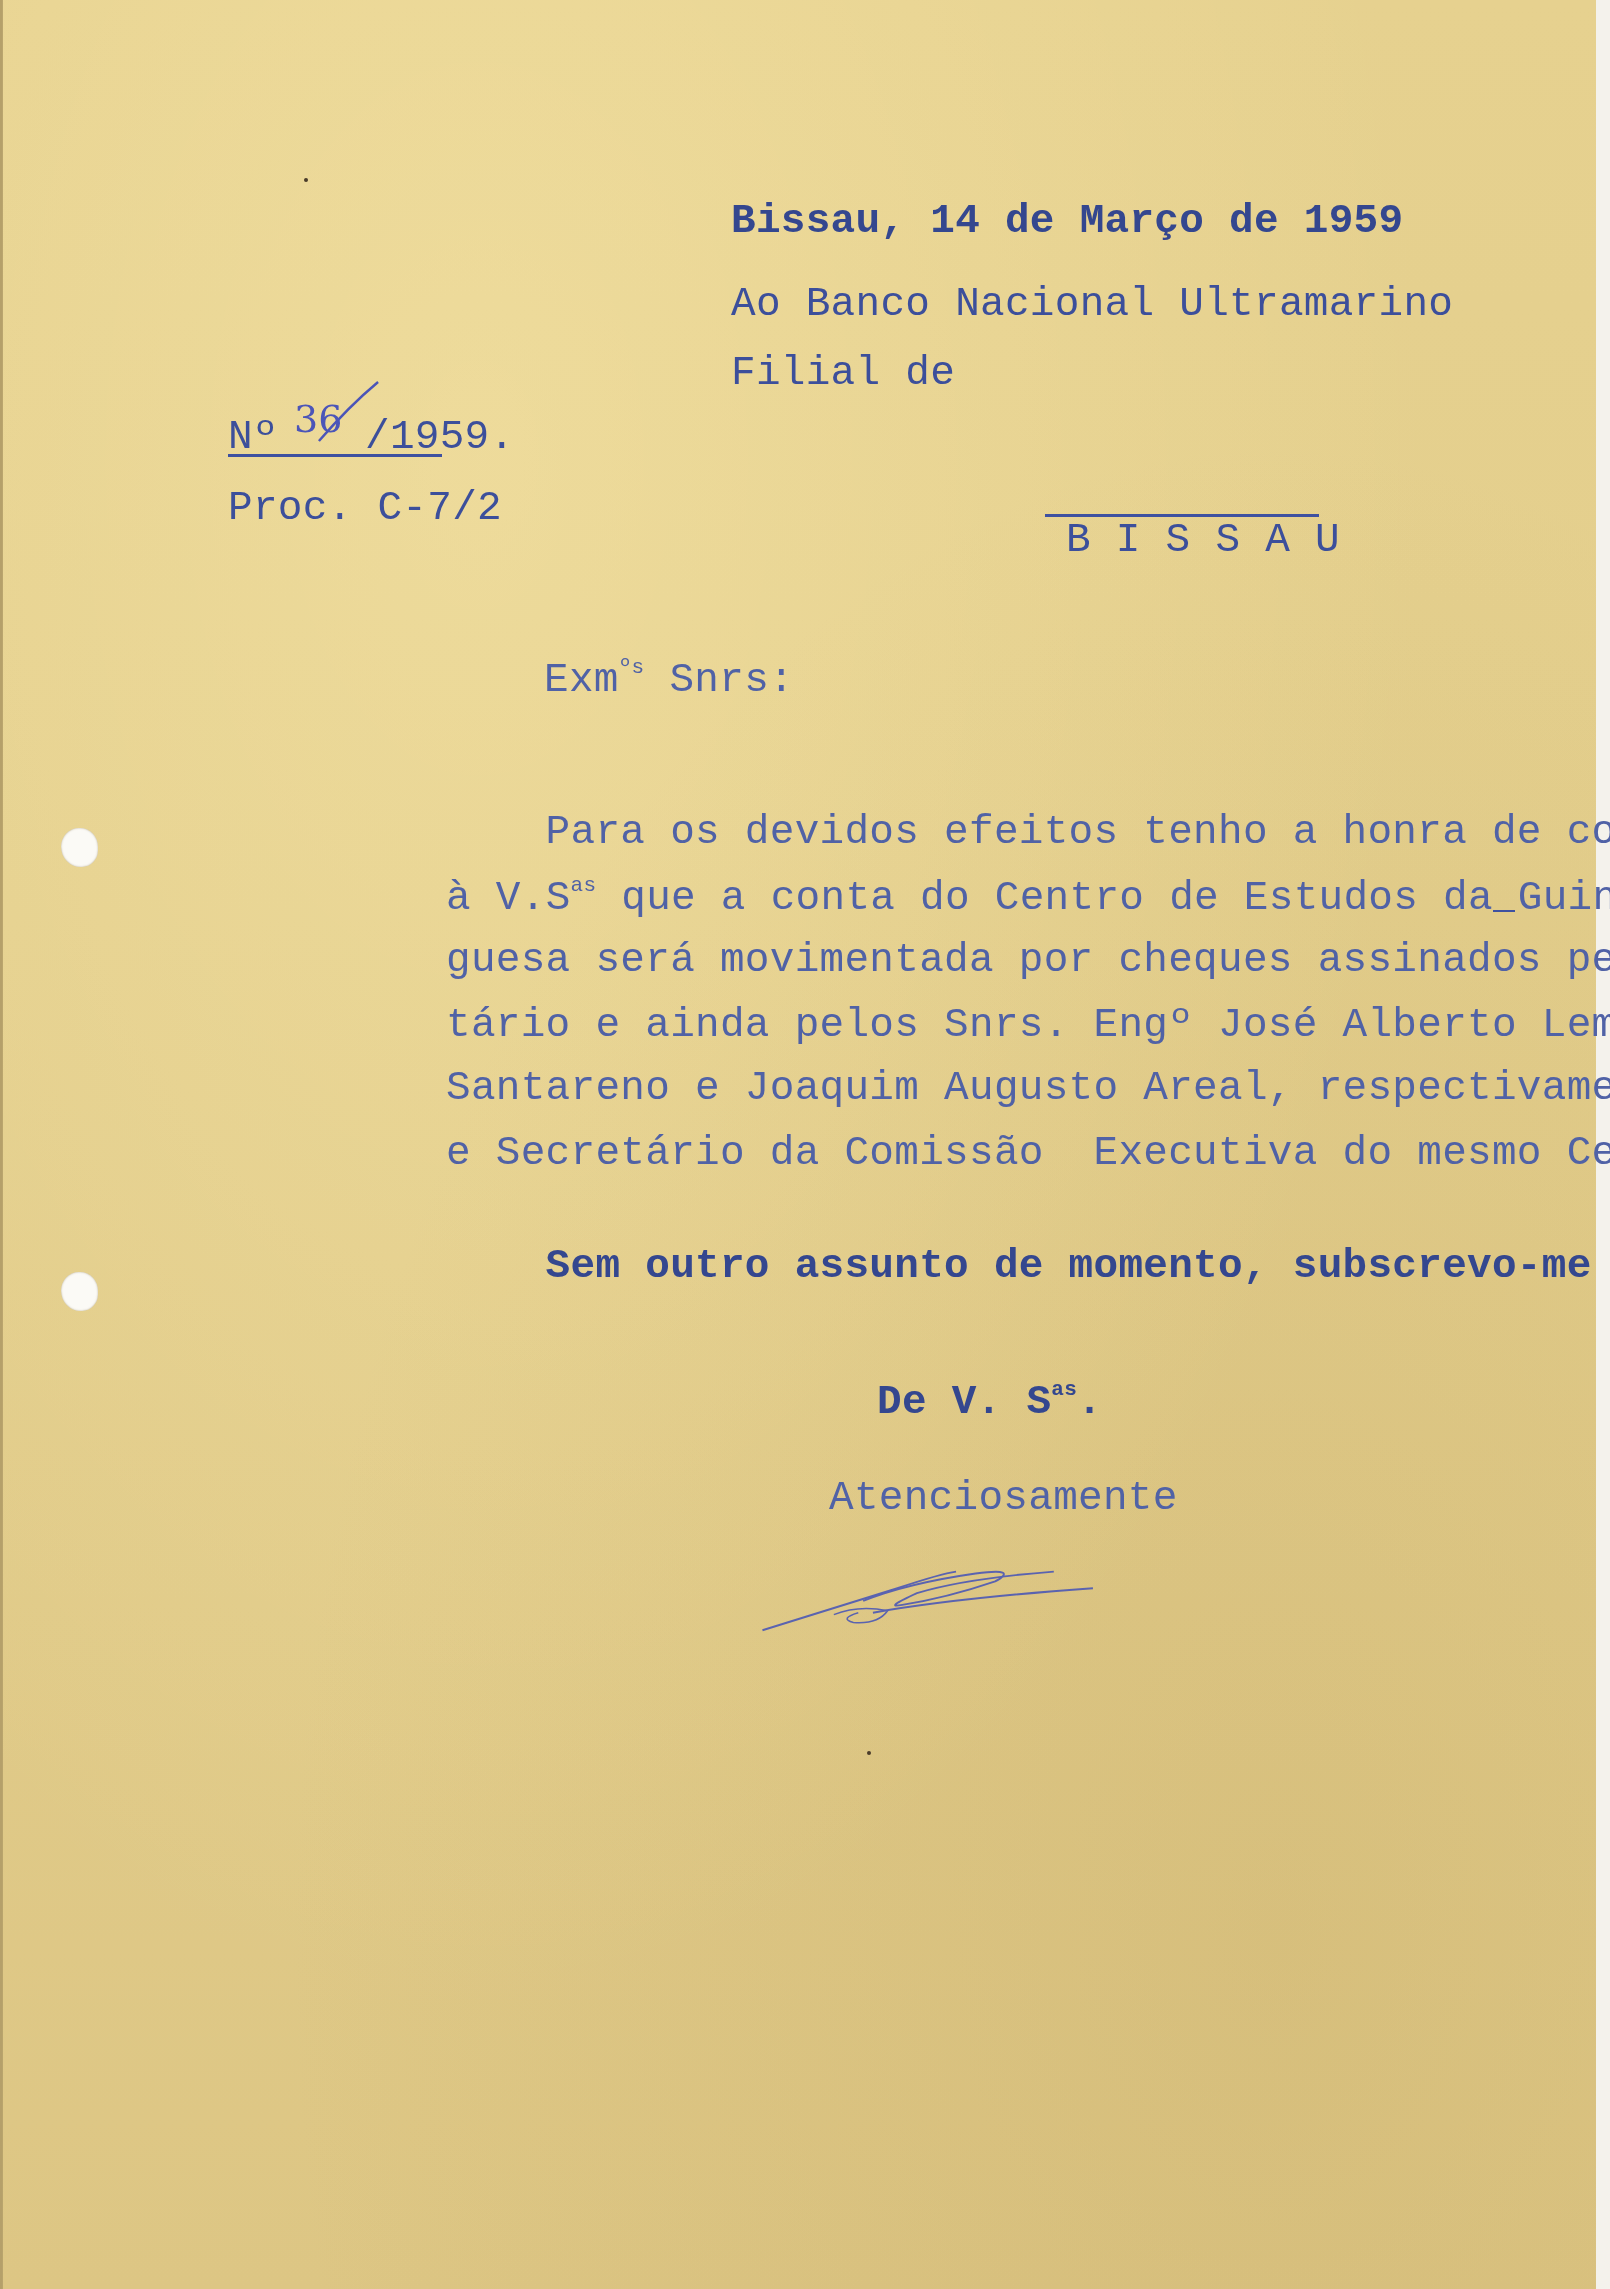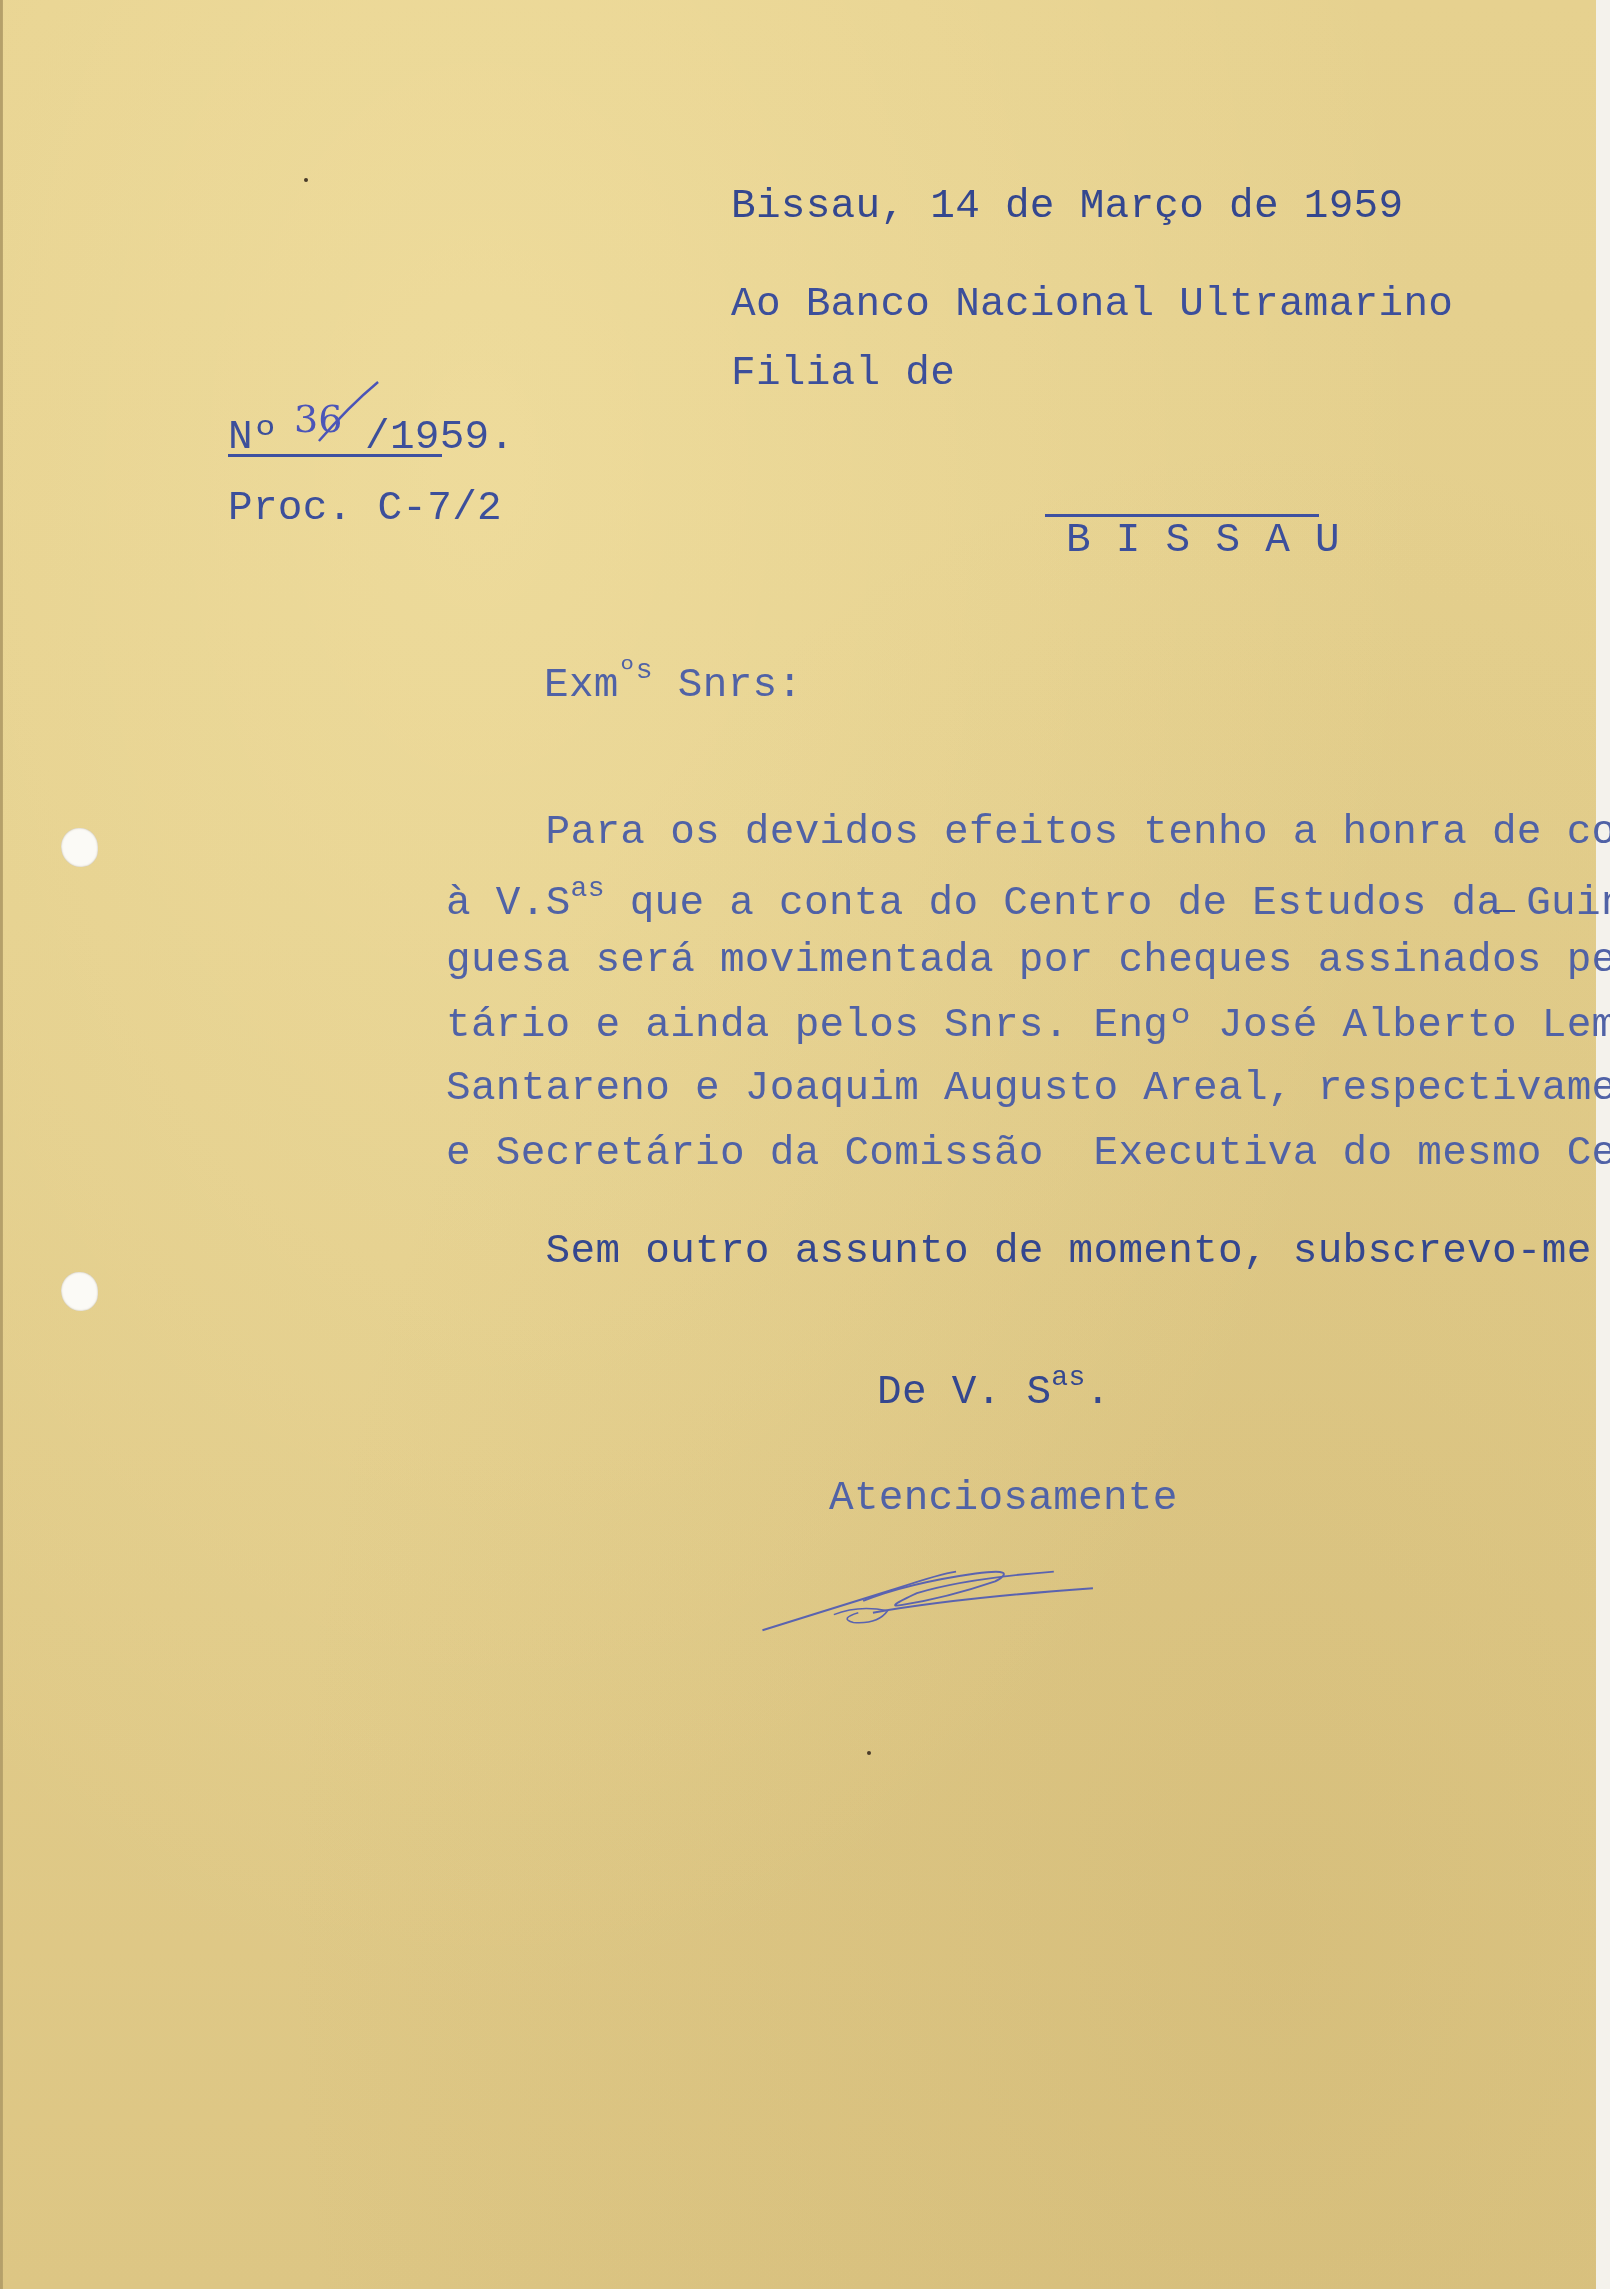--- a/index.html
+++ b/index.html
@@ -19,23 +19,23 @@
     position: absolute; width: 37px; height: 39px; border-radius: 50% 50% 45% 55%;
     background: #fbfaf6;
     box-shadow: inset 0 0 2px rgba(120,100,60,0.5);
   }
   .t {
     position: absolute; white-space: pre;
     font-family: "Liberation Mono", "DejaVu Sans Mono", monospace;
     color: #3c4f9b; font-size: 41px; line-height: 1;
     letter-spacing: 0.3px;
   }
-  .bold { font-weight: normal; color: #34478f; }
+  .bold { font-weight: bold; color: #34478f; margin-top: 15px; }
   .faint { color: #5062a6; }
-  .sup { font-size: 28px; vertical-align: 17.6px; }
+  .sup { font-size: 21px; vertical-align: 17.6px; }
   .uline { position: absolute; height: 2.9px; background: #3e51a0; }
   .speck { position: absolute; width: 3.9px; height: 3.9px; border-radius: 50%; background: #4a3c2a; }
   .hand {
     position: absolute; font-family: "DejaVu Serif", serif; 
     color: #4b55b8; font-size: 38px;
   }
   svg.sig { position: absolute; left: 760px; top: 1554px; }
 </style>
 </head>
 <body>

